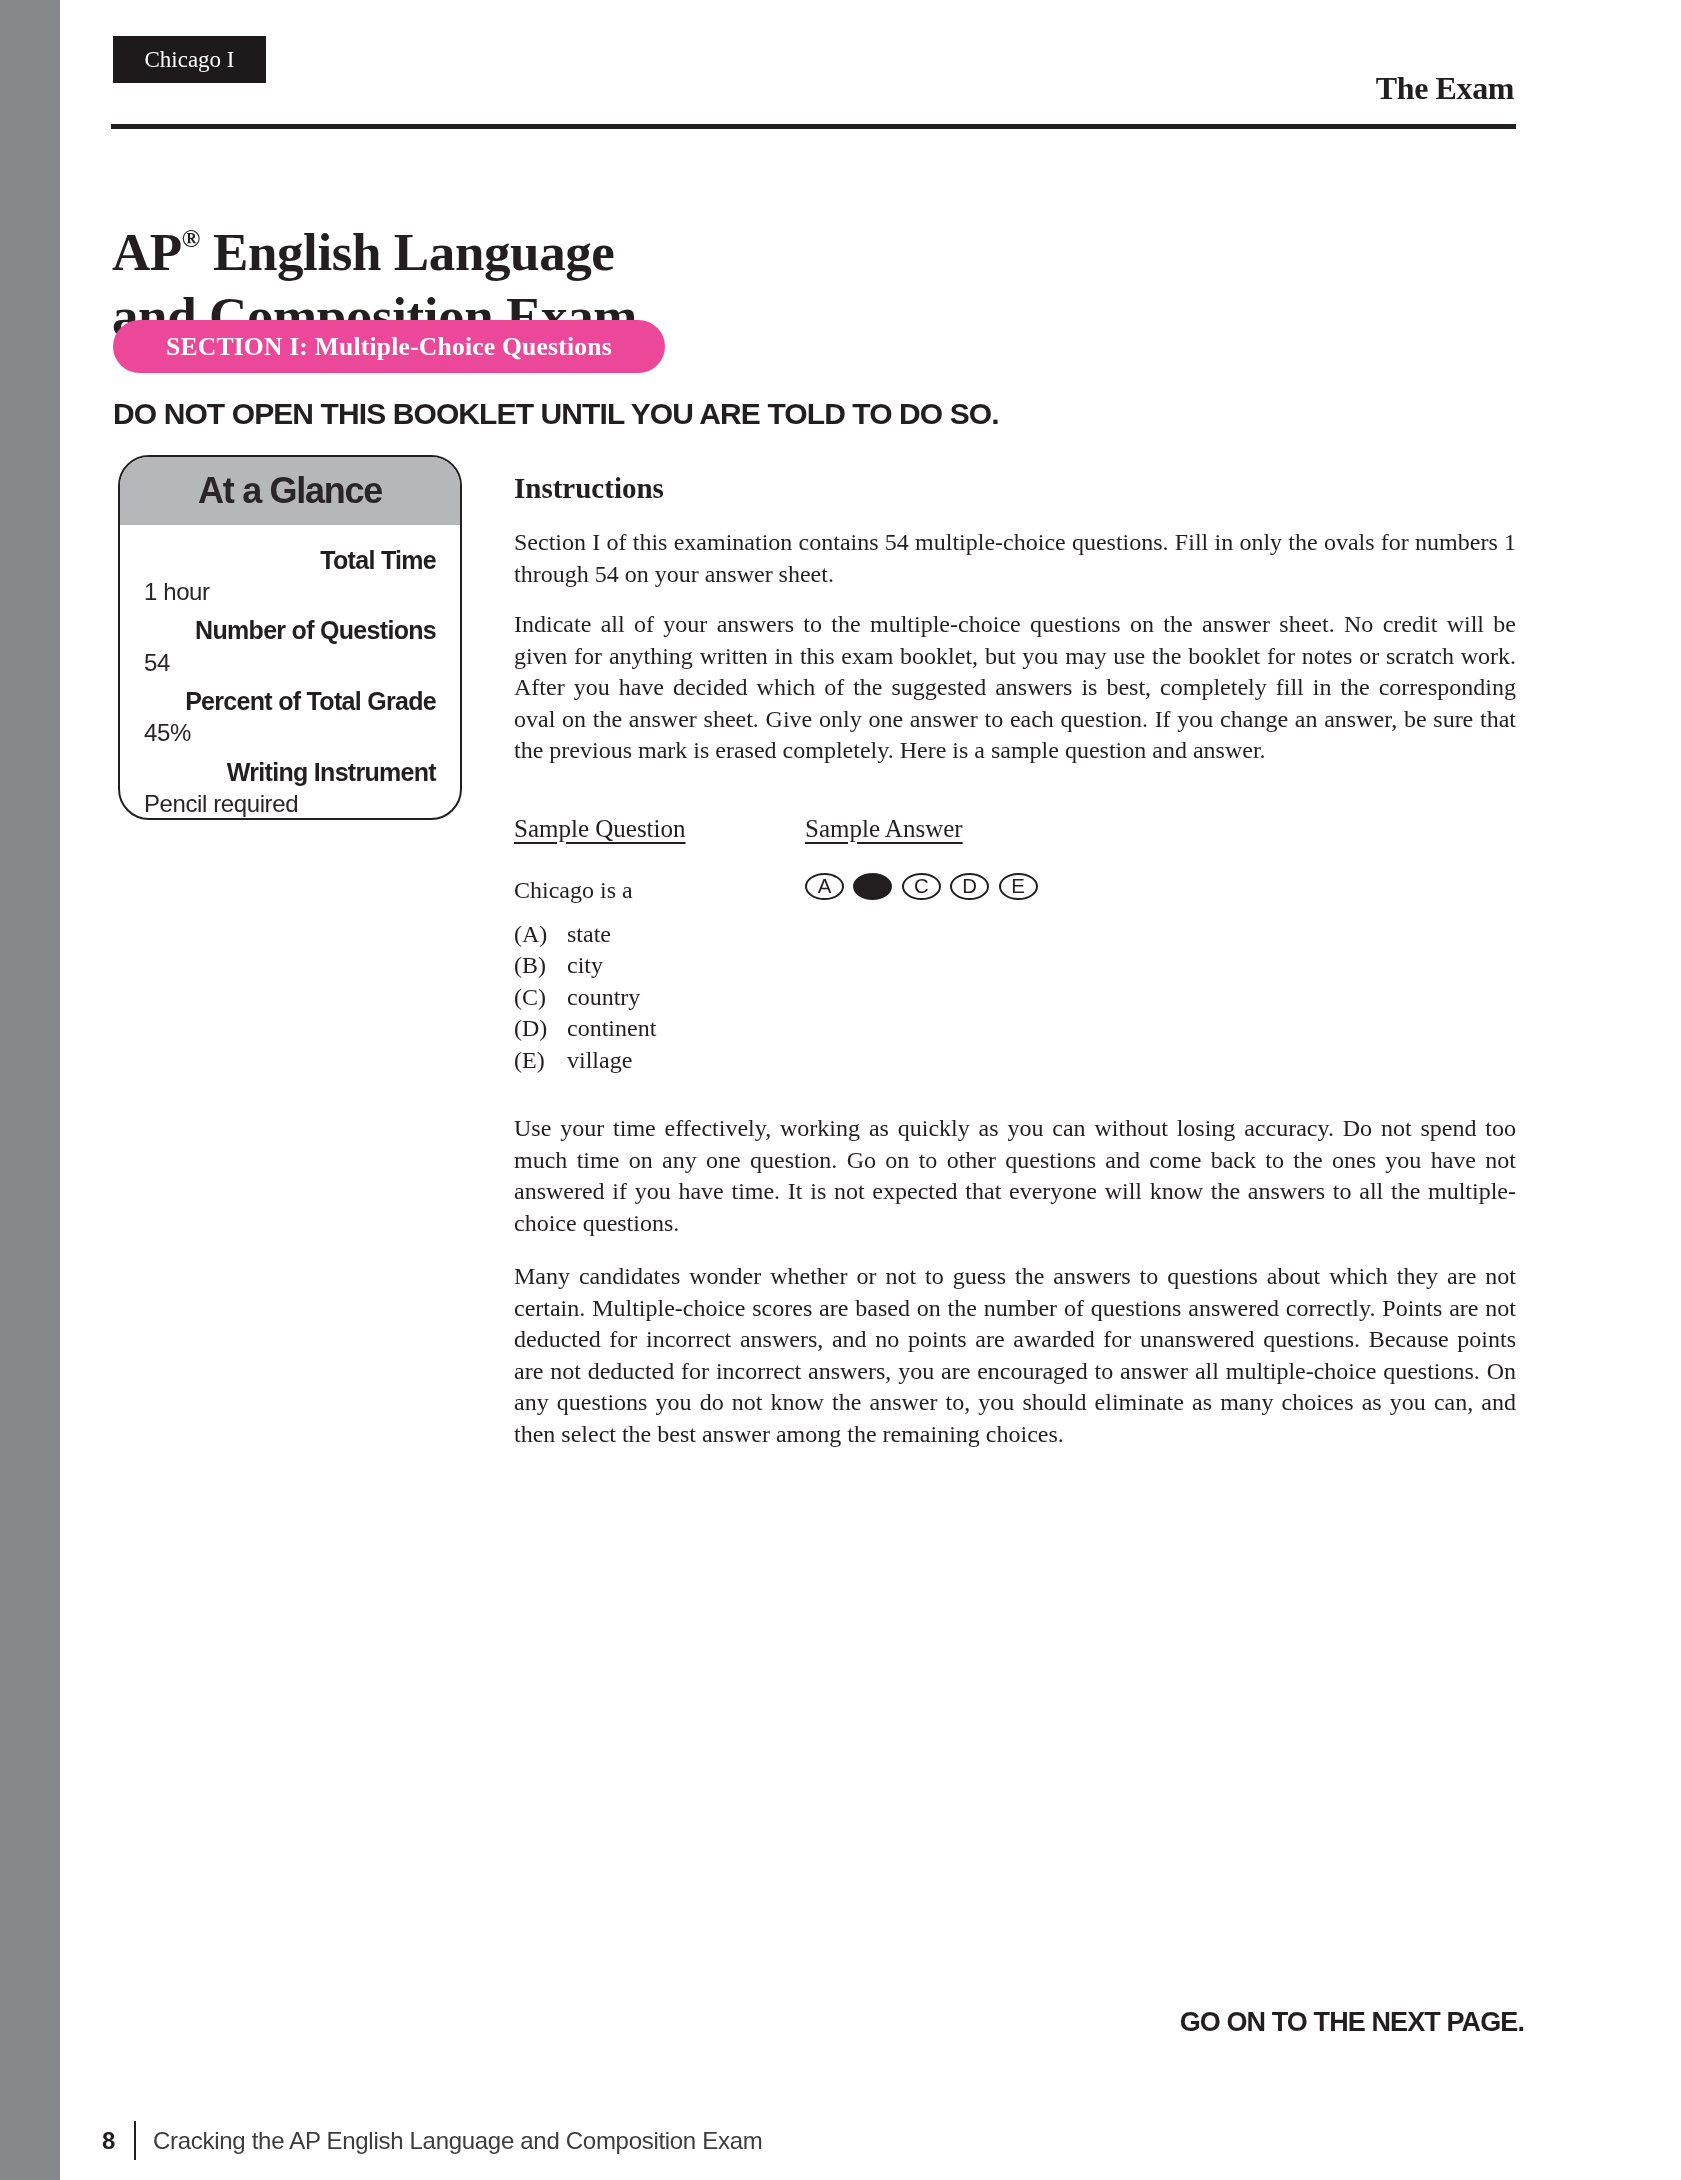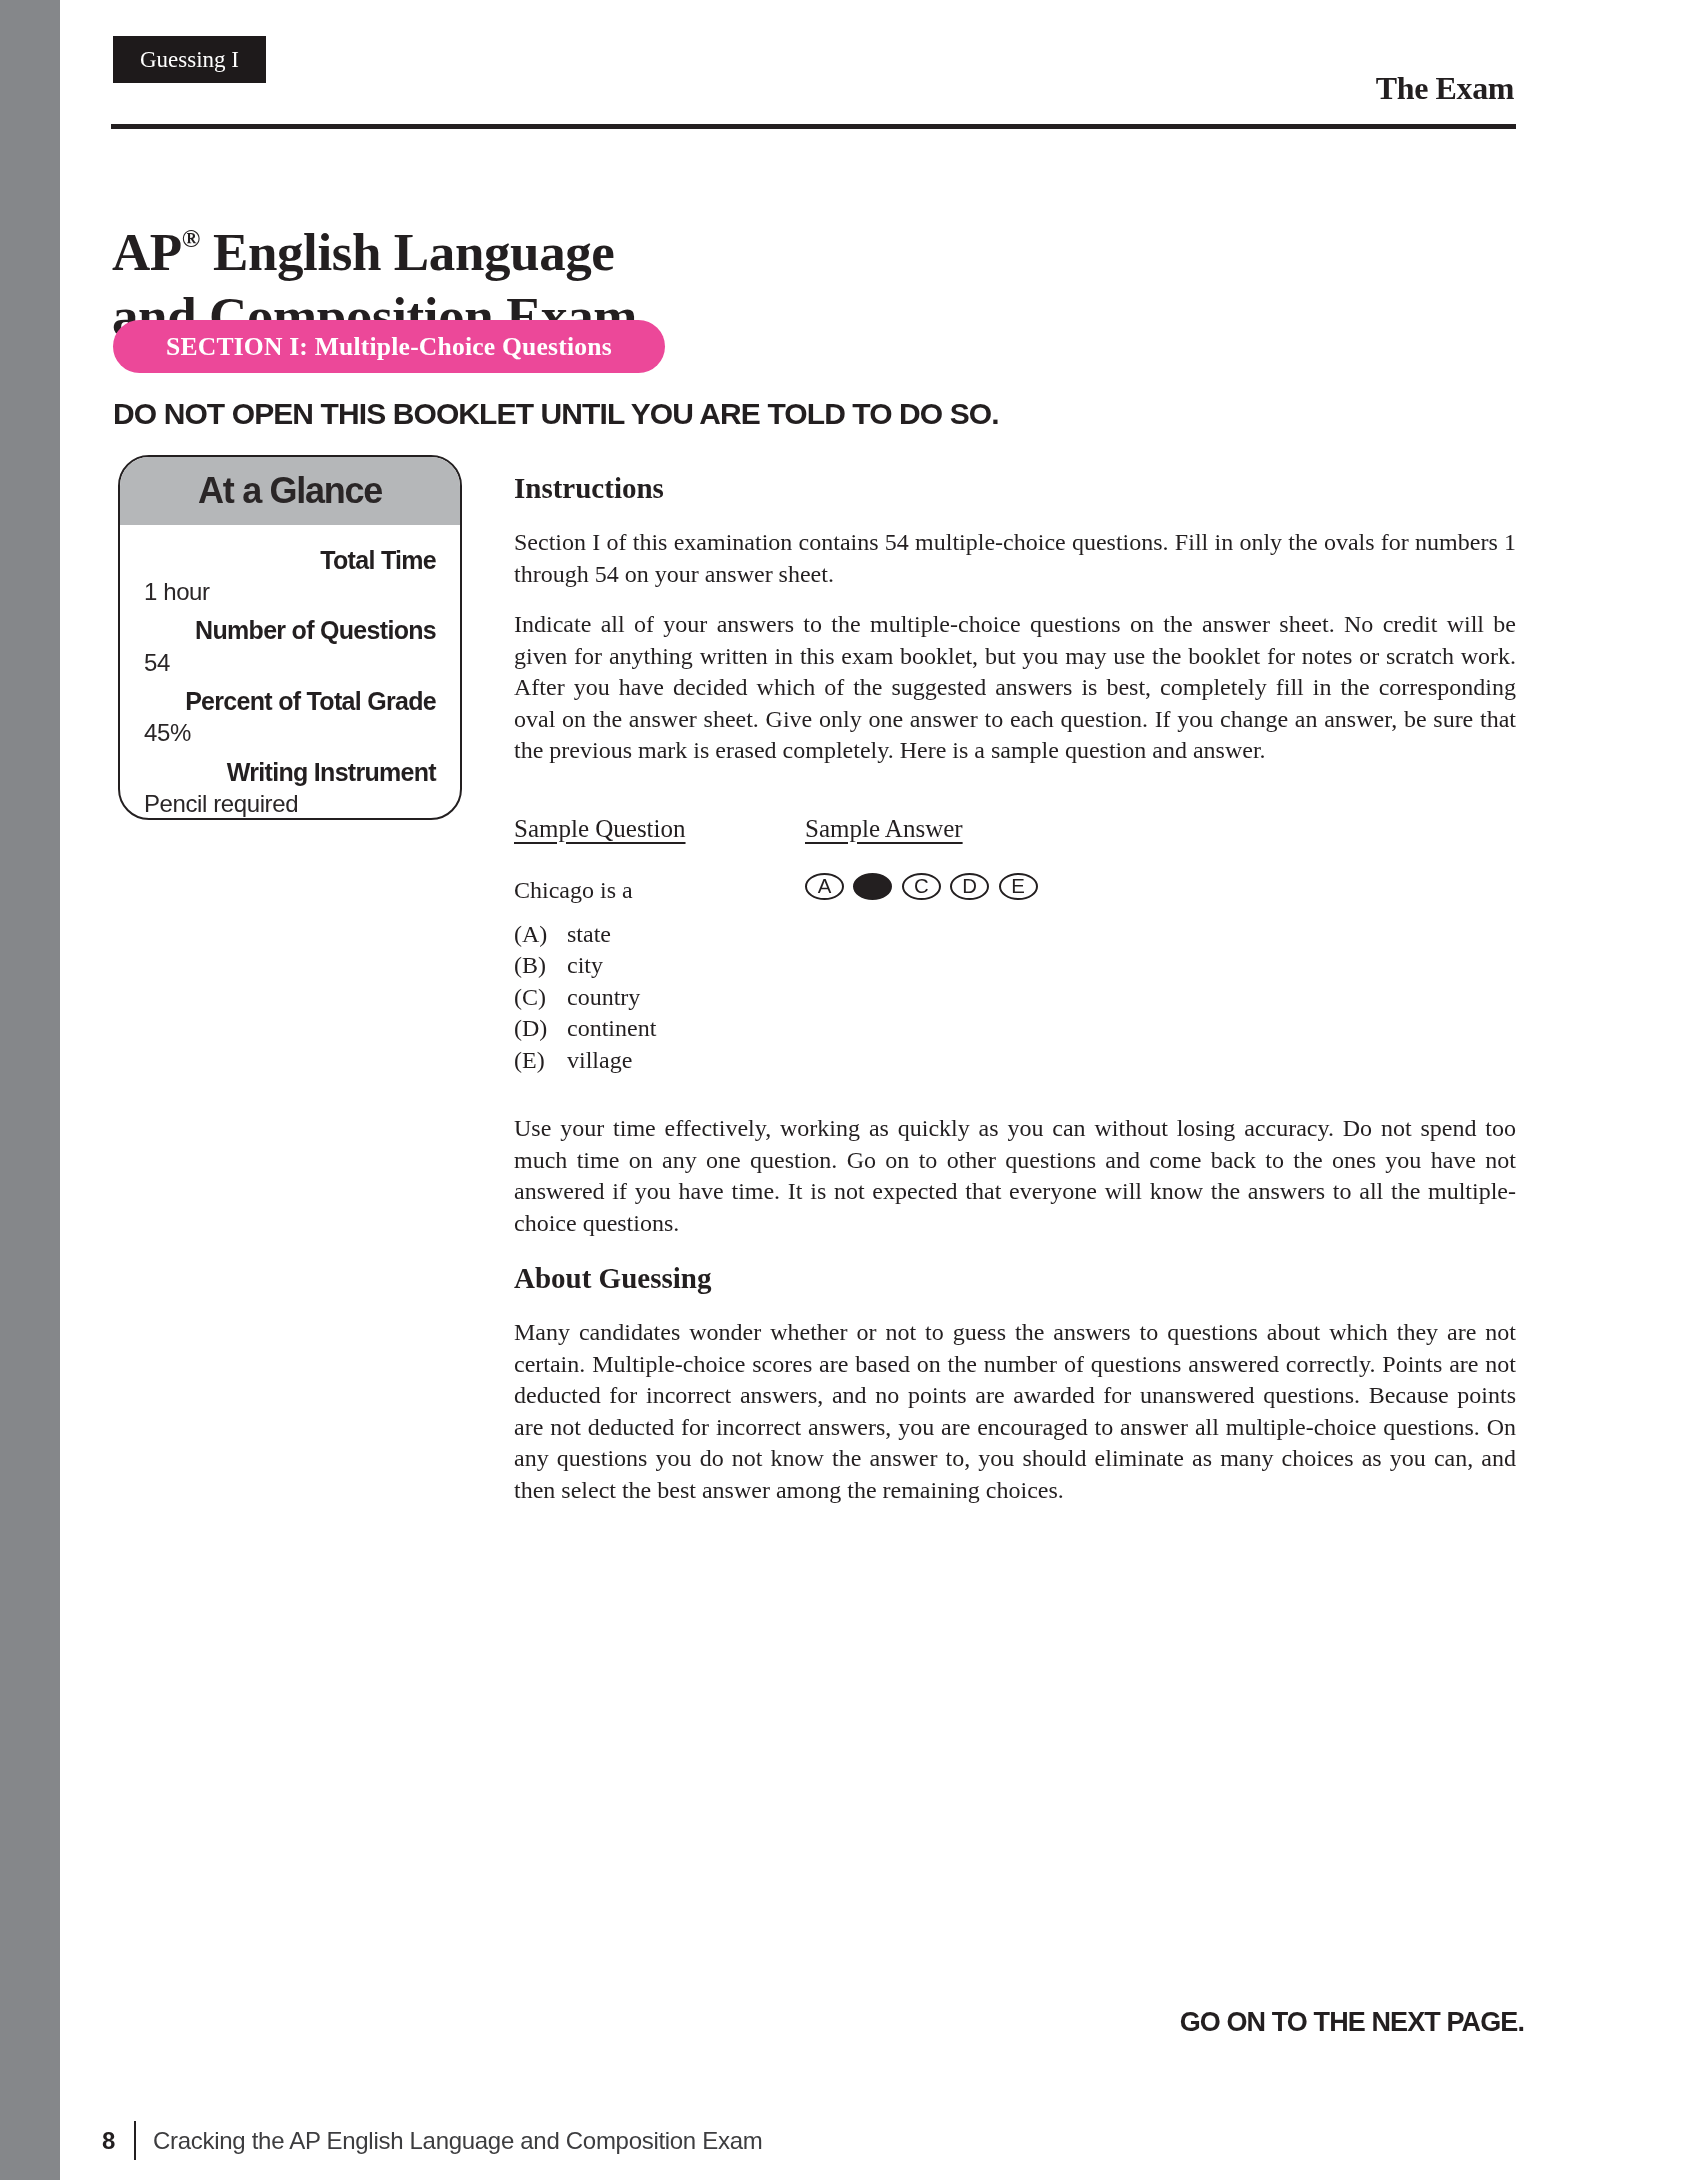--- a/index.html
+++ b/index.html
@@ -174,21 +174,21 @@
     letter-spacing:-0.3px;font-weight:normal;
   }
 </style>
 </head>
 <body>
 
 <div class="page">
 
   <div class="edge-strip"></div>
 
-  <div class="section-tag">Guessing I</div>
+  <div class="section-tag">Chicago I</div>
 
   <div class="exam-title">The Exam</div>
 
   <div class="header-rule"></div>
 
   <h1 class="main-title"><span>AP</span><sup>®</sup><span> English Language</span><br><span>and Composition Exam</span></h1>
 
   <div class="section-pill">SECTION I: Multiple-Choice Questions</div>
 
   <div class="warning-heading">DO NOT OPEN THIS BOOKLET UNTIL YOU ARE TOLD TO DO SO.</div>
@@ -257,21 +257,20 @@
         </div>
         <div class="option-row">
           <span class="option-letter">(E)</span>
           <span class="option-text">village</span>
         </div>
       </div>
     </div>
 
     <p class="body-para p3">Use your time effectively, working as quickly as you can without losing accuracy. Do not spend too much time on any one question. Go on to other questions and come back to the ones you have not answered if you have time. It is not expected that everyone will know the answers to all the multiple-choice questions.</p>
 
-    <h3 class="col-heading guessing-heading">About Guessing</h3>
 
     <p class="body-para p4">Many candidates wonder whether or not to guess the answers to questions about which they are not certain. Multiple-choice scores are based on the number of questions answered correctly. Points are not deducted for incorrect answers, and no points are awarded for unanswered questions. Because points are not deducted for incorrect answers, you are encouraged to answer all multiple-choice questions. On any questions you do not know the answer to, you should eliminate as many choices as you can, and then select the best answer among the remaining choices.</p>
   </div>
 
   <div class="go-on">GO ON TO THE NEXT PAGE.</div>
 
   <div class="footer">
     <span class="page-number">8</span>
     <span class="footer-divider"></span>
     <span class="book-title">Cracking the AP English Language and Composition Exam</span>

